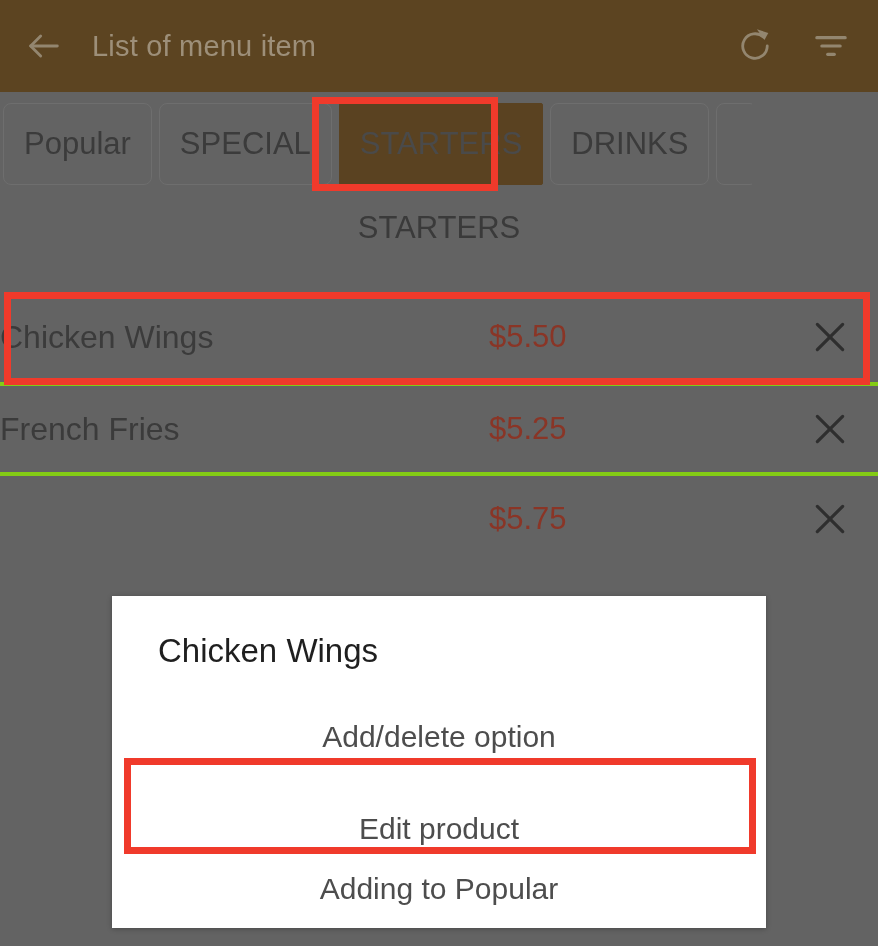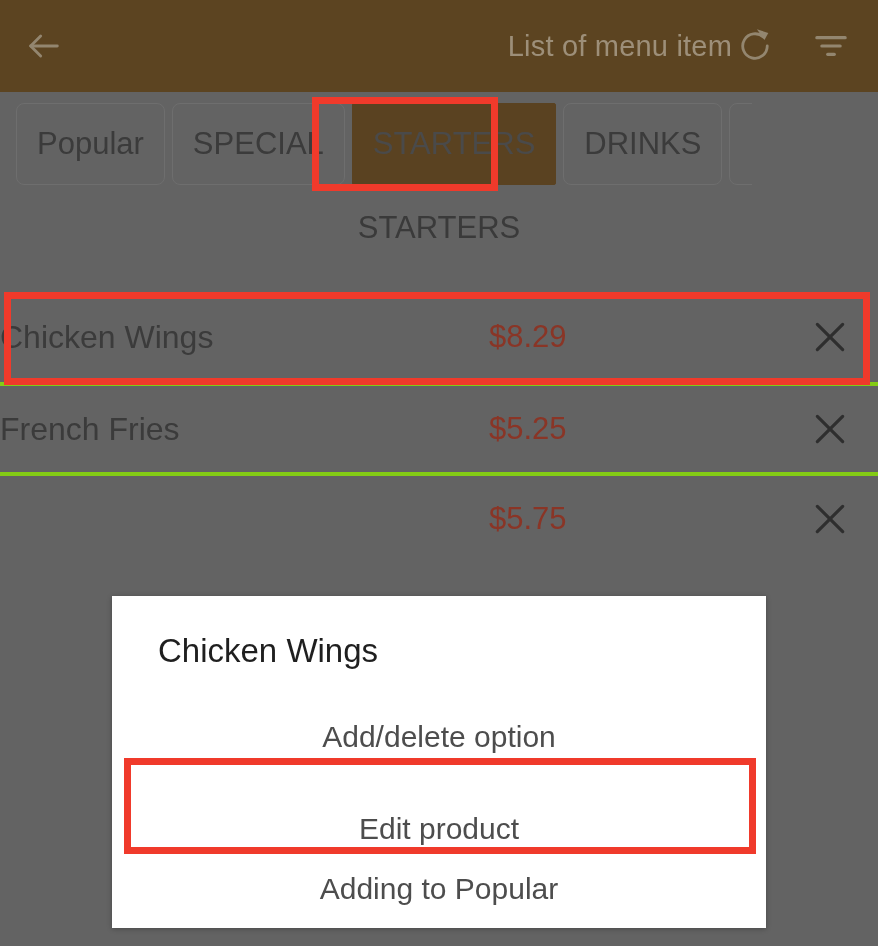--- a/index.html
+++ b/index.html
@@ -43,21 +43,20 @@
     justify-content: center;
   }
   .back-arrow svg { display: block; }
   #appbar-title {
     flex: 1 1 auto;
     margin-left: 26px;
     font-size: 29px;
     color: #9d8f79;
     letter-spacing: 0.2px;
     white-space: nowrap;
-    text-align: right;
   }
   #add-button {
     flex: 0 0 auto;
     font-size: 28px;
     color: #9a8c76;
     letter-spacing: 1px;
     padding: 6px 10px;
     margin-right: 34px;
   }
   .bar-icon {
@@ -75,21 +74,21 @@
   
   #tabs {
     position: absolute;
     left: 0; top: 92px;
     width: 752px;
     height: 104px;
     display: flex;
     align-items: center;
     overflow: hidden;
     box-sizing: border-box;
-    padding-left: 16px;
+    padding-left: 3px;
   }
   .tab {
     flex: 0 0 auto;
     height: 82px;
     border: 1px solid #6e6e6e;
     border-radius: 8px;
     background: transparent;
     display: flex;
     align-items: center;
     justify-content: center;
@@ -249,21 +248,21 @@
       
     </div>
   </div>
 
   <div id="section-header">STARTERS</div>
 
   <div id="item-list">
 
     <div class="item-row">
       <span class="item-name">Chicken Wings</span>
-      <span class="item-price">$8.29</span>
+      <span class="item-price">$5.50</span>
       <span class="item-delete">
         <svg width="38" height="38" viewBox="0 0 24 24" fill="none" stroke="#2e2e2e" stroke-width="2" stroke-linecap="round">
           <line x1="4" y1="4" x2="20" y2="20"></line>
           <line x1="20" y1="4" x2="4" y2="20"></line>
         </svg>
       </span>
     </div>
 
     <div class="item-row">
       <span class="item-name">French Fries</span>

